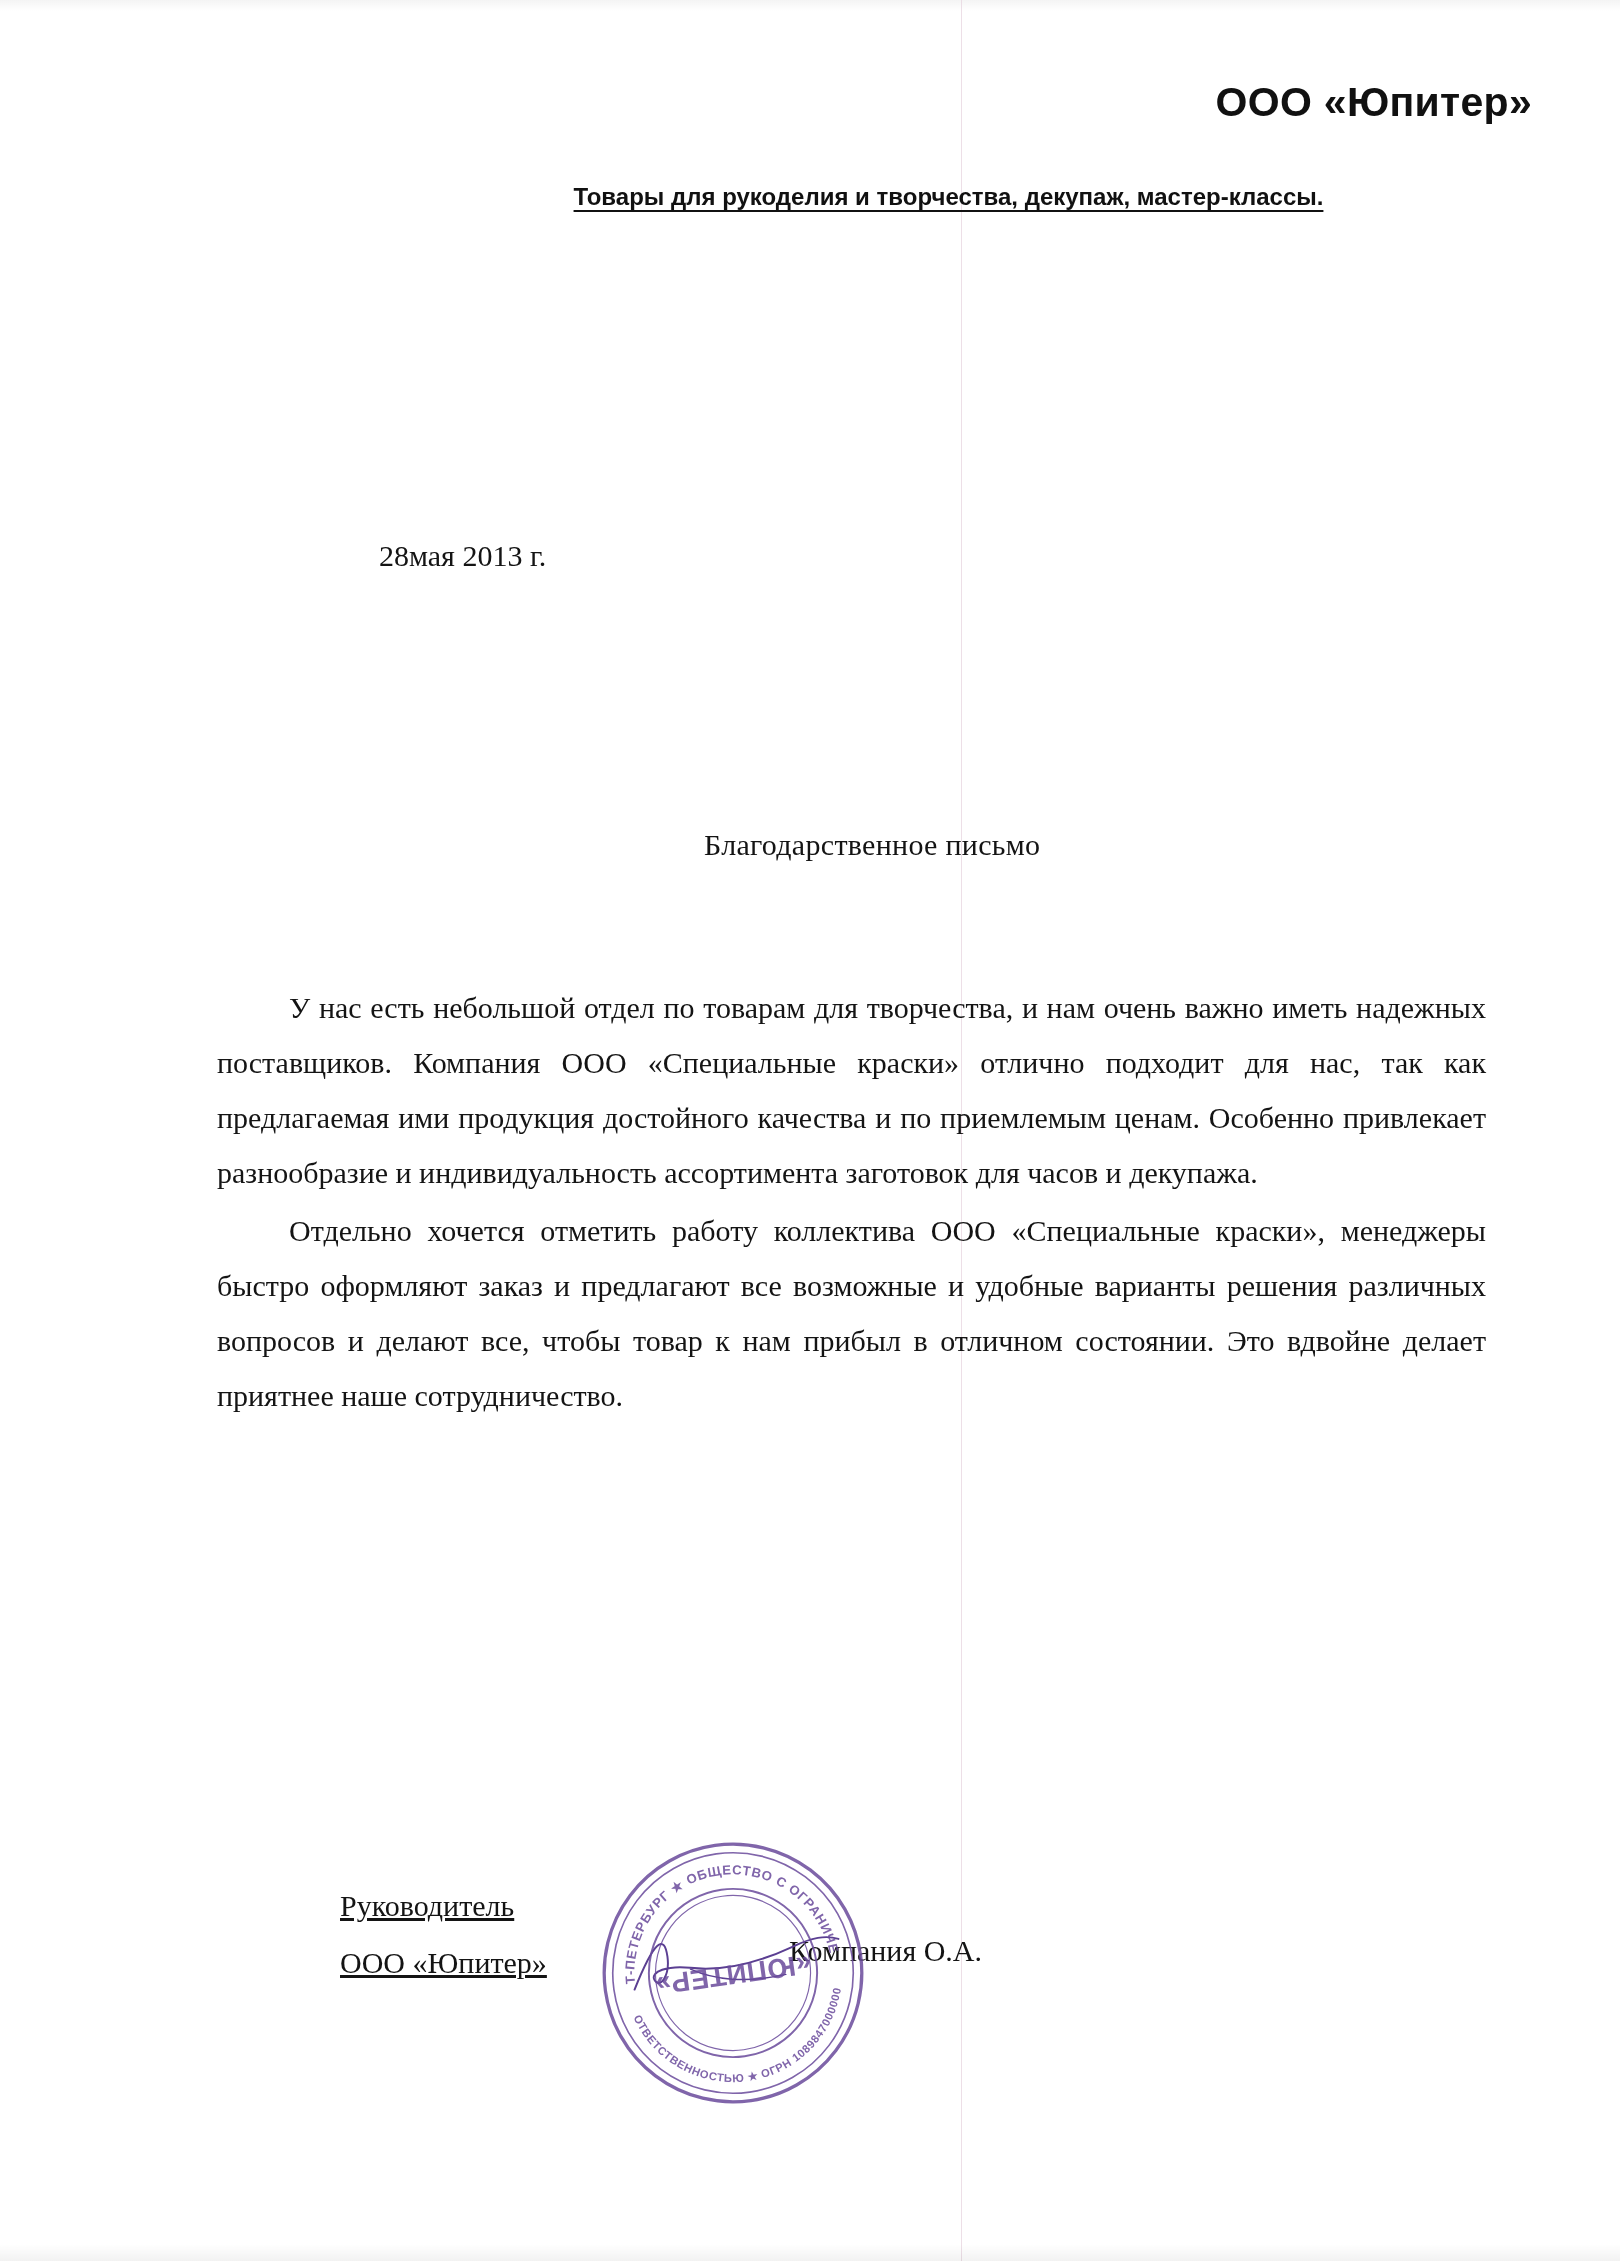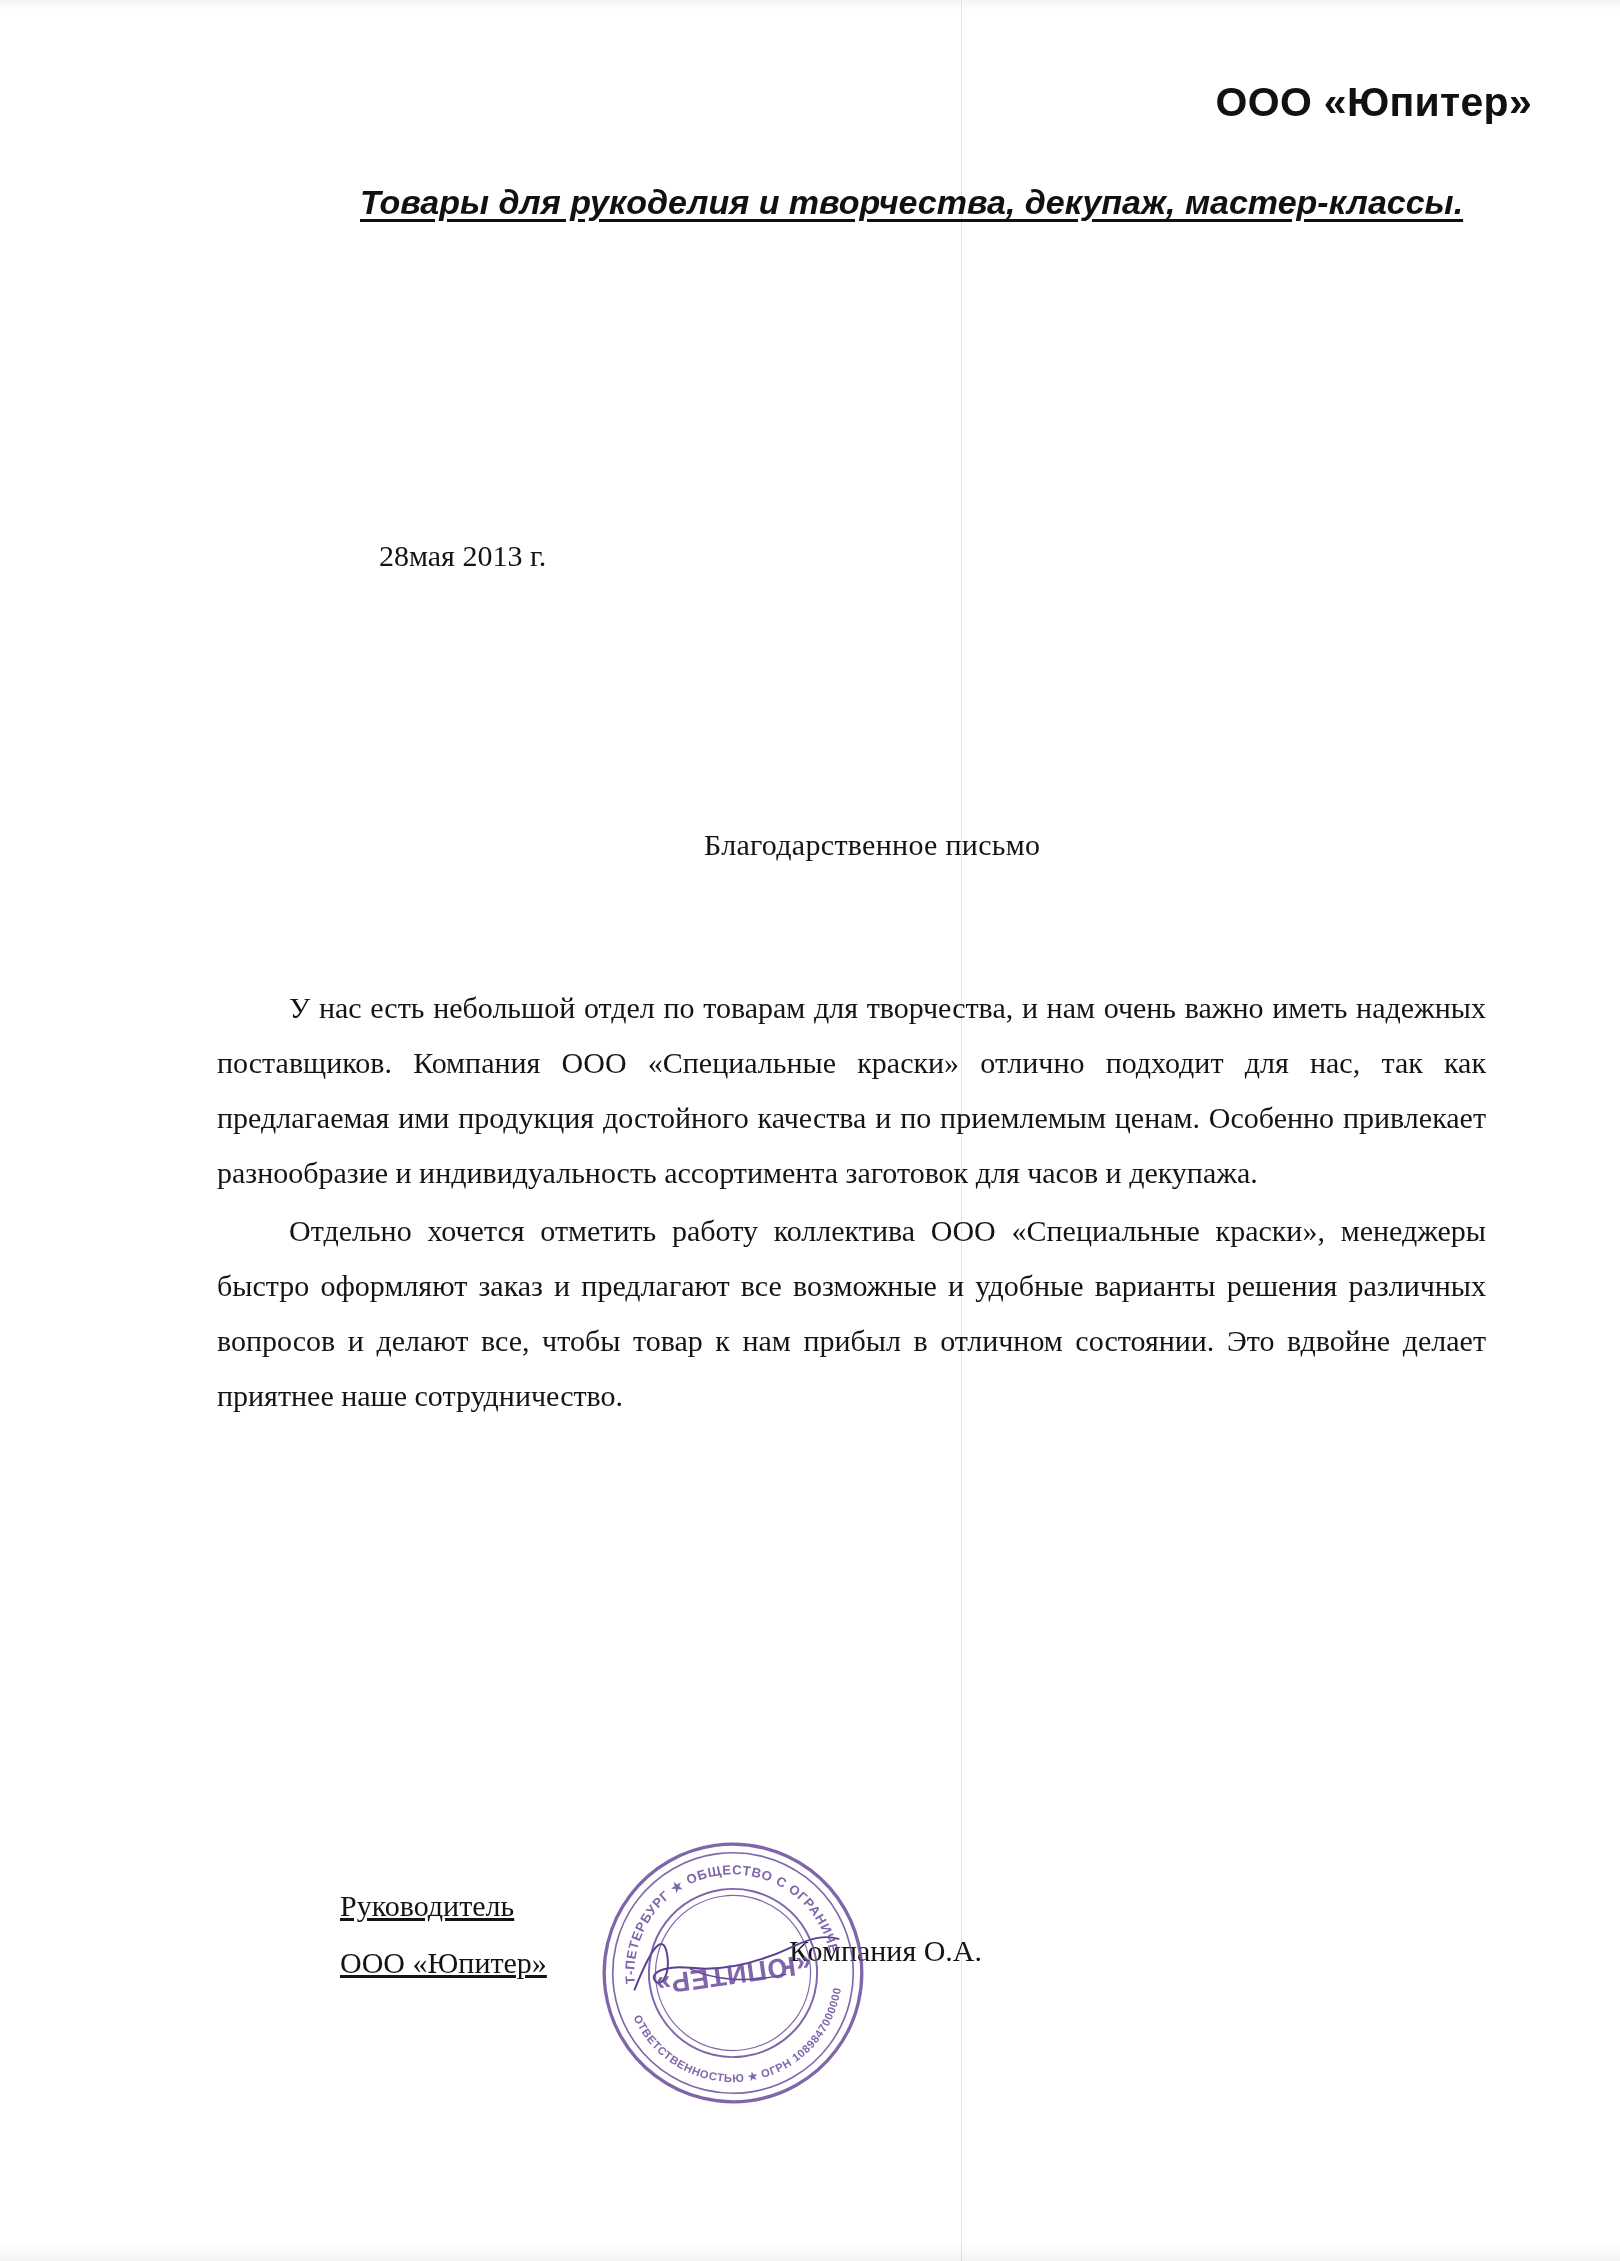--- a/index.html
+++ b/index.html
@@ -43,25 +43,24 @@
     font-weight: bold;
     font-size: 41px;
     letter-spacing: 0.3px;
     color: #111;
   }
   .tagline {
     position: absolute;
     top: 183px;
     left: 360px;
     width: 1177px;
-    text-align: left;
+    text-align: center;
     font-family: "Liberation Sans", sans-serif;
     font-weight: bold;
-    font-style: italic;
-    font-size: 34px;
+    font-size: 24px;
     text-decoration: underline;
     text-underline-offset: 4.6px;
     color: #111;
   }
 
   
   .meta-row {
     position: absolute;
     top: 539px;
     left: 0;

